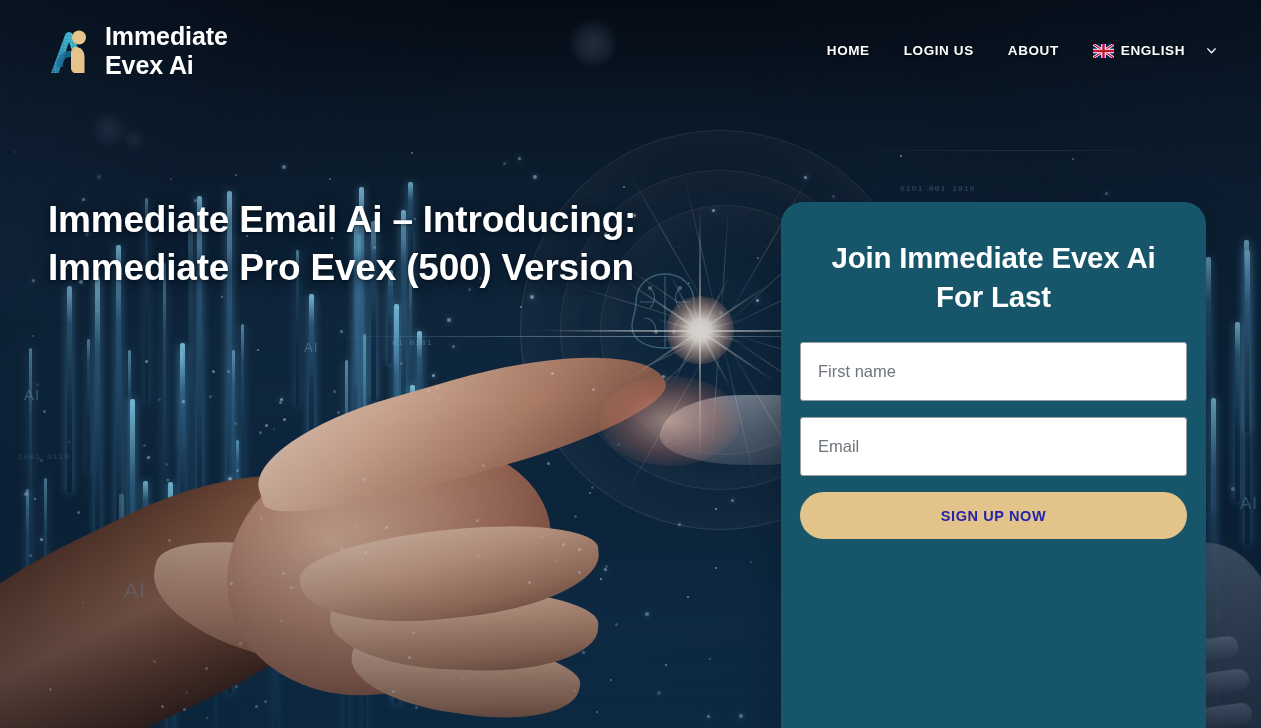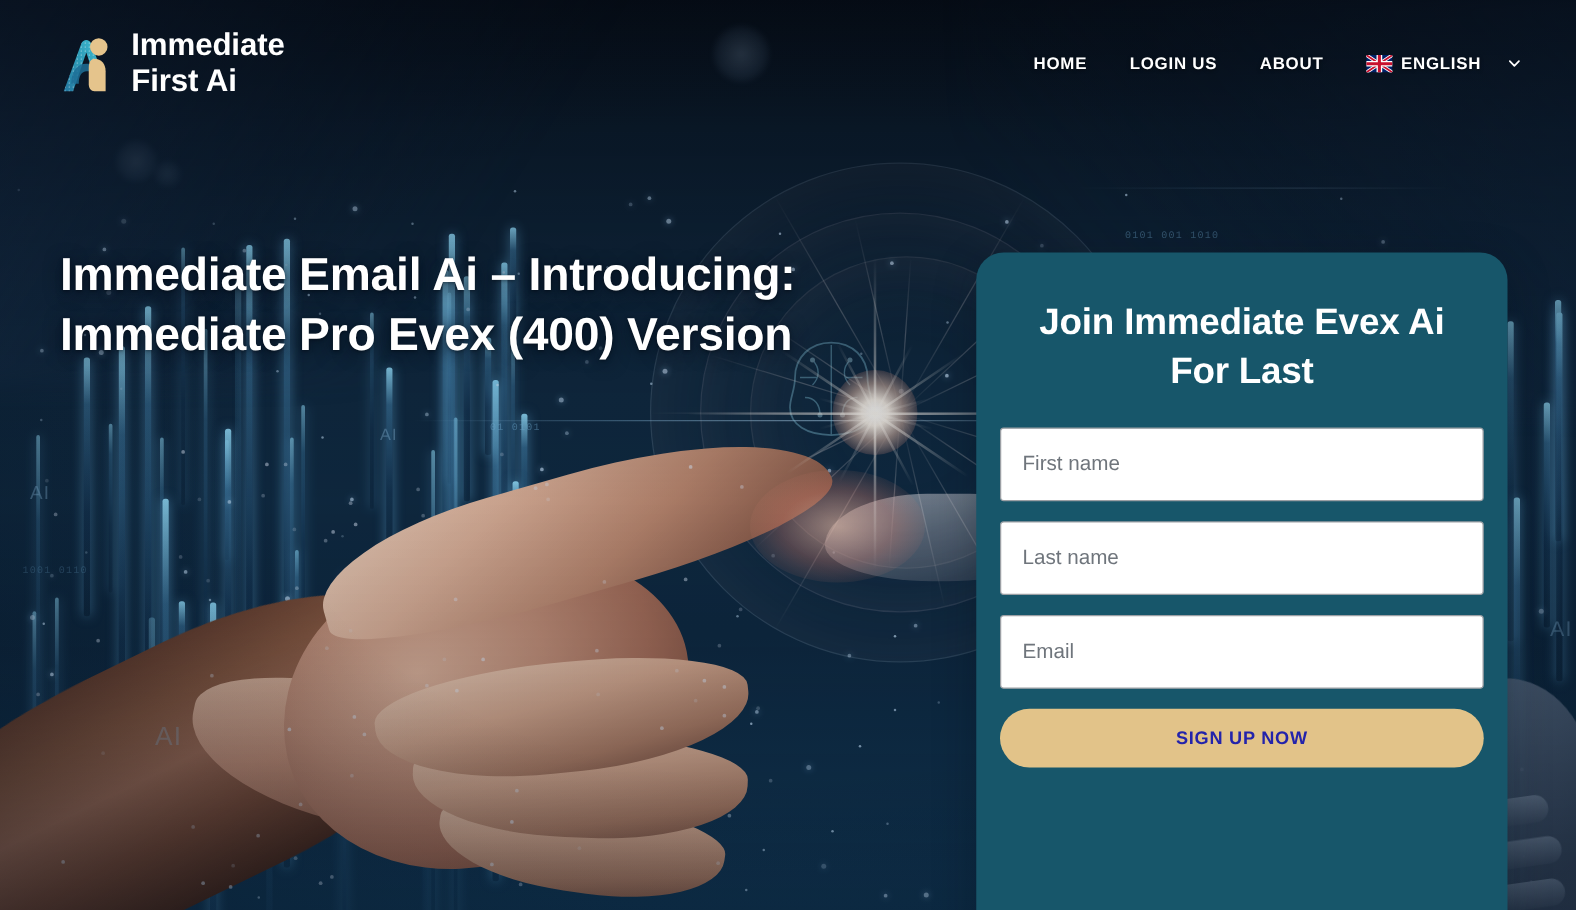--- a/index.html
+++ b/index.html
@@ -767,21 +767,21 @@
 
         <path d="M3 46 L17 8 C18.6 4 23.4 4 25 8 L31 24 L24 24 L21 15 L10.5 46 Z" fill="url(#tealg)"></path>
         <path d="M3 46 L17 8 C18.6 4 23.4 4 25 8 L31 24 L24 24 L21 15 L10.5 46 Z" fill="url(#dots)"></path>
         <path d="M9 40 C9 30 14 24 21 24 L25 24 L25 30 L21.5 30 C17 30 15 34 15 40 Z" fill="#1d6f96" opacity=".85"></path>
 
         <path d="M27.5 20 C33 20 36.5 24 36.5 30 L36.5 46 L27.5 46 C24.8 46 23 43.6 23 40.4 L23 27 C23 22.8 24.6 20 27.5 20 Z" fill="#e5c48c"></path>
 
         <circle cx="31" cy="10.5" r="7" fill="#e5c48c"></circle>
       </svg>
       <span class="brand-text">Immediate
-First Ai</span>
+Evex Ai</span>
     </a>
 
     <nav class="nav">
       <a class="nav-link" href="#">HOME</a>
       <a class="nav-link" href="#">LOGIN US</a>
       <a class="nav-link" href="#">ABOUT</a>
 
       <div class="lang-switch">
         <svg class="flag-uk" viewBox="0 0 60 40">
           <rect width="60" height="40" fill="#012169"></rect>
@@ -794,32 +794,31 @@
         <svg class="chev" viewBox="0 0 12 12">
           <path d="M2 4.2 L6 8.4 L10 4.2" fill="none" stroke="#ffffff" stroke-width="1.5" stroke-linecap="round" stroke-linejoin="round"></path>
         </svg>
       </div>
     </nav>
   </div>
 
   <div class="hero-copy">
     <h1 class="hero-title">
       <span>Immediate Email Ai – Introducing:</span><br>
-      <span>Immediate Pro Evex (400) Version</span>
+      <span>Immediate Pro Evex (500) Version</span>
     </h1>
   </div>
 
   <div class="signup-card">
     <div class="card-title">
       <span>Join Immediate Evex Ai</span><br>
       <span>For Last</span>
     </div>
 
     <input class="field" type="text" placeholder="First name" style="">
 
-    <input class="field" type="text" placeholder="Last name" style="">
 
     <input class="field" type="email" placeholder="Email" style="">
 
     <button class="submit-btn">SIGN UP NOW</button>
   </div>
 
 </div>
 
 </body></html>

